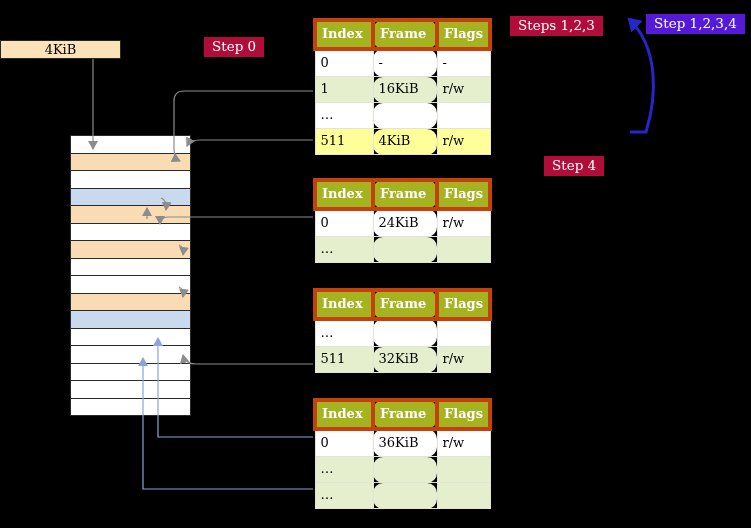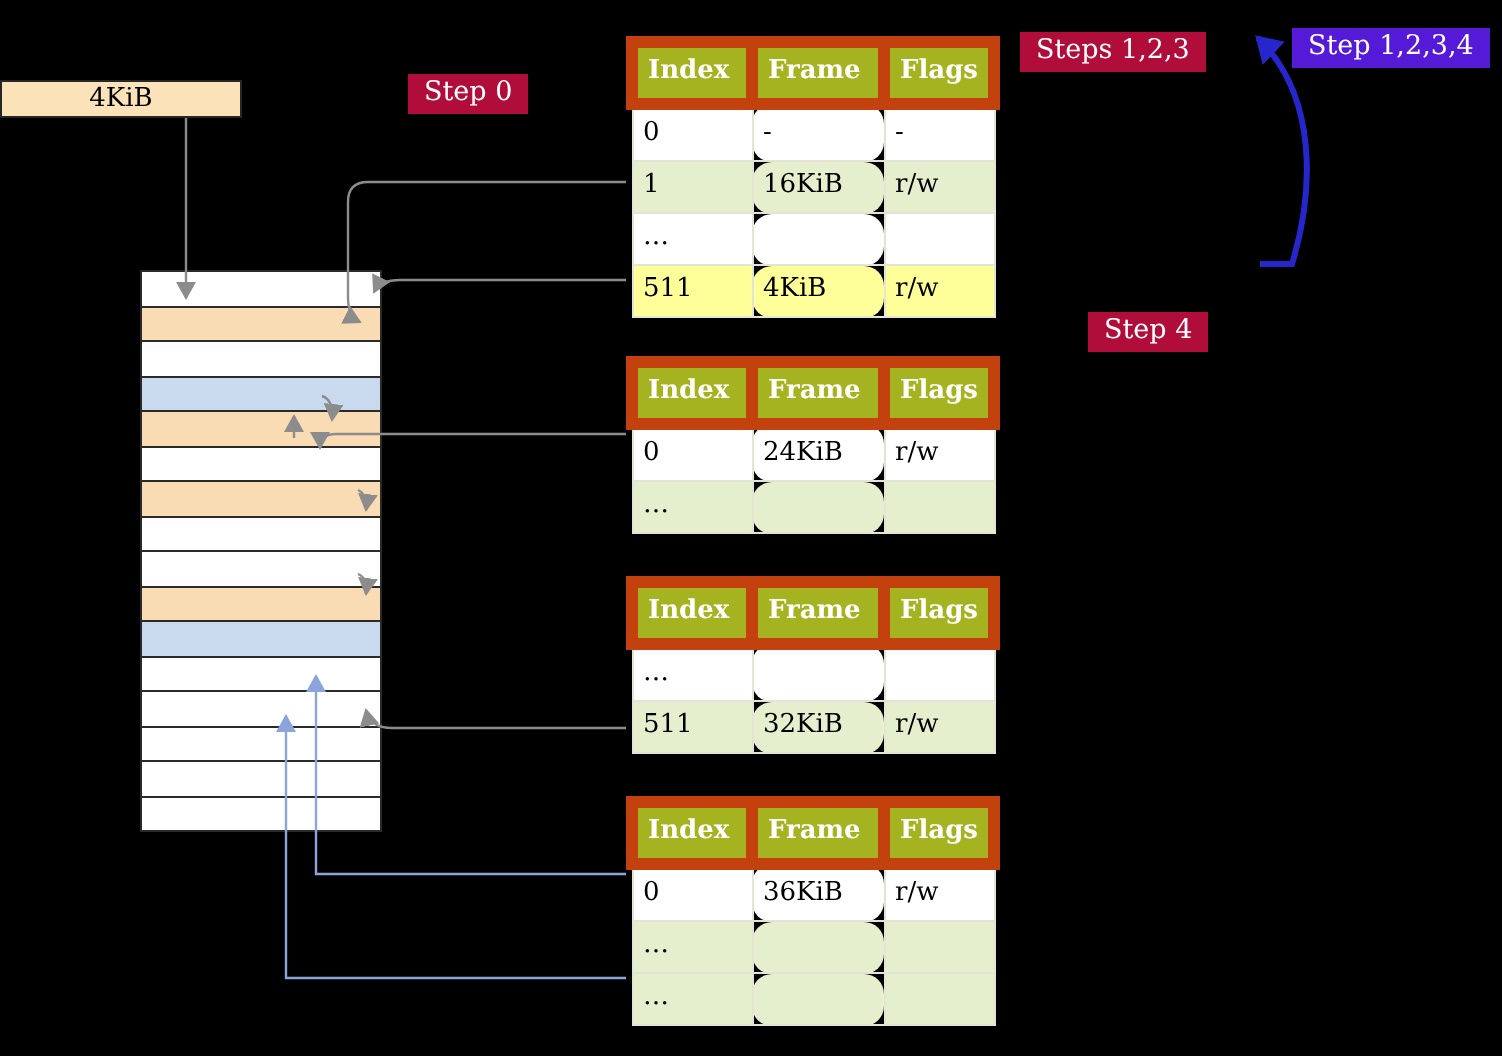--- a/index.html
+++ b/index.html
@@ -40,21 +40,21 @@
   .mem-white{background:#ffffff;}
   .mem-peach{background:#f9dbb4;}
   .mem-blue{background:#c9daef;}
 
   
   .ptable{position:absolute;left:313px;z-index:4;}
   .pt-0{top:18px;} .pt-1{top:178px;} .pt-2{top:288px;} .pt-3{top:398px;}
   .ptable table{border-collapse:collapse;font-size:13px;}
   .ptable th{
     background:#a6b321;color:#fff;font-weight:bold;text-align:left;
-    padding:3px 5px 4px;border:6px solid #c2410c;height:18px;line-height:18px;margin-left:16px;
+    padding:3px 5px 4px;border:4px solid #c2410c;height:18px;line-height:18px;margin-left:16px;
   }
   .ptable td{
     padding:3px 5px 4px;border:1px solid #e3e3d6;color:#000;
     height:18px;line-height:18px;
   }
   .ptable th:nth-child(1),.ptable td:nth-child(1){width:44px;}
   .ptable th:nth-child(2),.ptable td:nth-child(2){width:50px;border-radius:10px;}
   .ptable th:nth-child(3),.ptable td:nth-child(3){width:38px;}
   tr.v-white td{background:#ffffff;}
   tr.v-green td{background:#e5eecd;}

